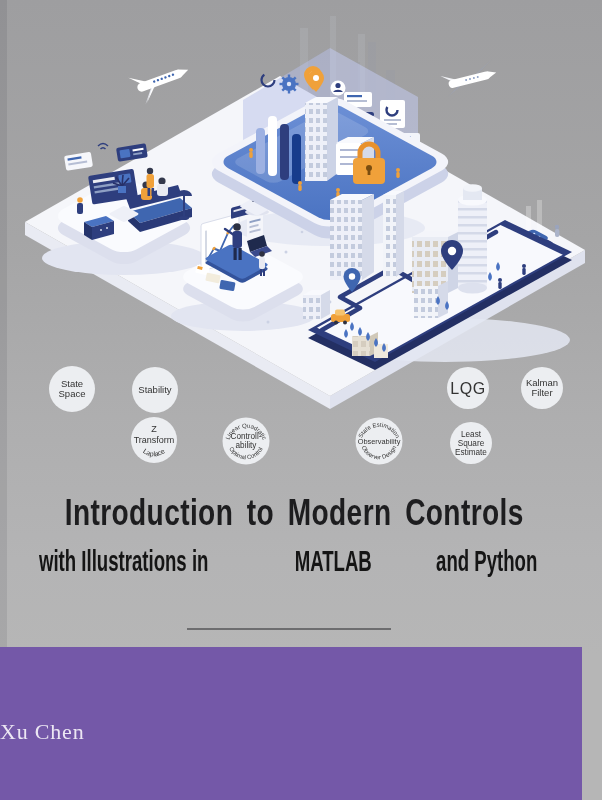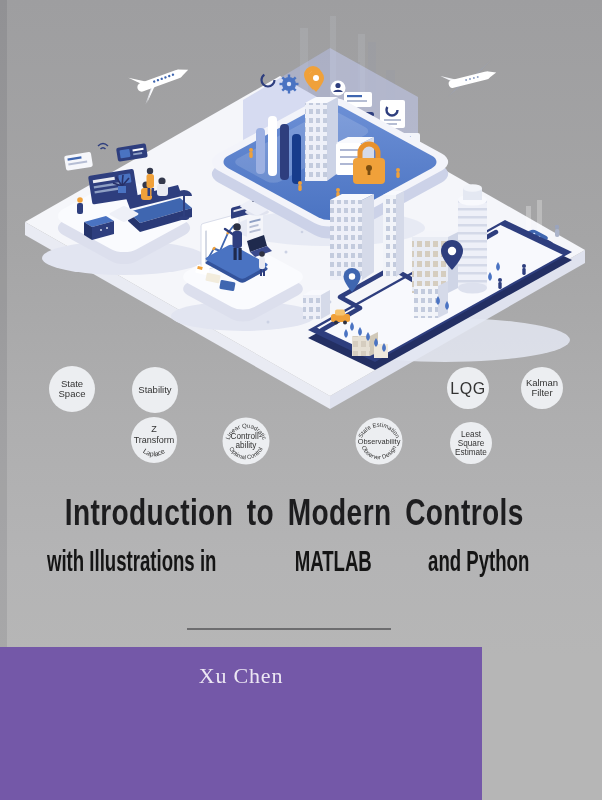--- a/index.html
+++ b/index.html
@@ -6,26 +6,26 @@
   .cover{
     position:relative; width:602px; height:800px; overflow:hidden;
     background:linear-gradient(180deg,#9e9ea0 0%,#a5a5a6 30%,#aeaeaf 52%,#b4b4b5 70%,#b6b6b6 82%);
     font-family:"Liberation Sans",sans-serif;
   }
   .edge-shade{position:absolute;left:0;top:0;width:7px;height:800px;background:rgba(40,40,45,.10);}
   .illustration{position:absolute;left:0;top:0;}
   .title-block{position:absolute;top:492px;left:0;width:542px;text-align:center;}
   .title-line{display:inline-block;transform:scaleX(.78);transform-origin:center;
     font-size:36px;font-weight:700;color:#1d1d1f;letter-spacing:.5px;word-spacing:7px;white-space:nowrap;}
-  .subtitle-block{position:absolute;top:544px;left:0;width:556px;display:flex;justify-content:center;align-items:flex-end;gap:2px;}
+  .subtitle-block{position:absolute;top:544px;left:0;width:556px;display:flex;justify-content:center;align-items:flex-end;gap:10px;}
   .subtitle-part{display:inline-block;transform:scaleX(.62);transform-origin:center;
     font-size:30px;font-weight:700;color:#151515;letter-spacing:0;white-space:nowrap;}
   .divider{position:absolute;top:628px;left:187px;width:204px;height:2px;background:#6d6d6f;}
-  .footer{position:absolute;top:647px;left:0;width:482px;height:153px;background:#7458a8;
-    display:flex;flex-direction:column;align-items:center;padding-top:16px;box-sizing:border-box;gap:9px;}
+  .footer{position:absolute;top:647px;left:0;width:582px;height:153px;background:#7458a8;
+    display:flex;flex-direction:row;align-items:center;padding-top:16px;box-sizing:border-box;gap:9px;}
   .author{font-family:"Liberation Serif",serif;font-size:22px;color:#ece7f3;letter-spacing:.8px;}
   svg text{font-family:"Liberation Sans",sans-serif;}
 </style>
 </head>
 <body>
 
 <div class="cover">
   <div class="edge-shade"></div>
 
   <svg class="illustration" width="602" height="480" viewBox="0 0 602 480">

